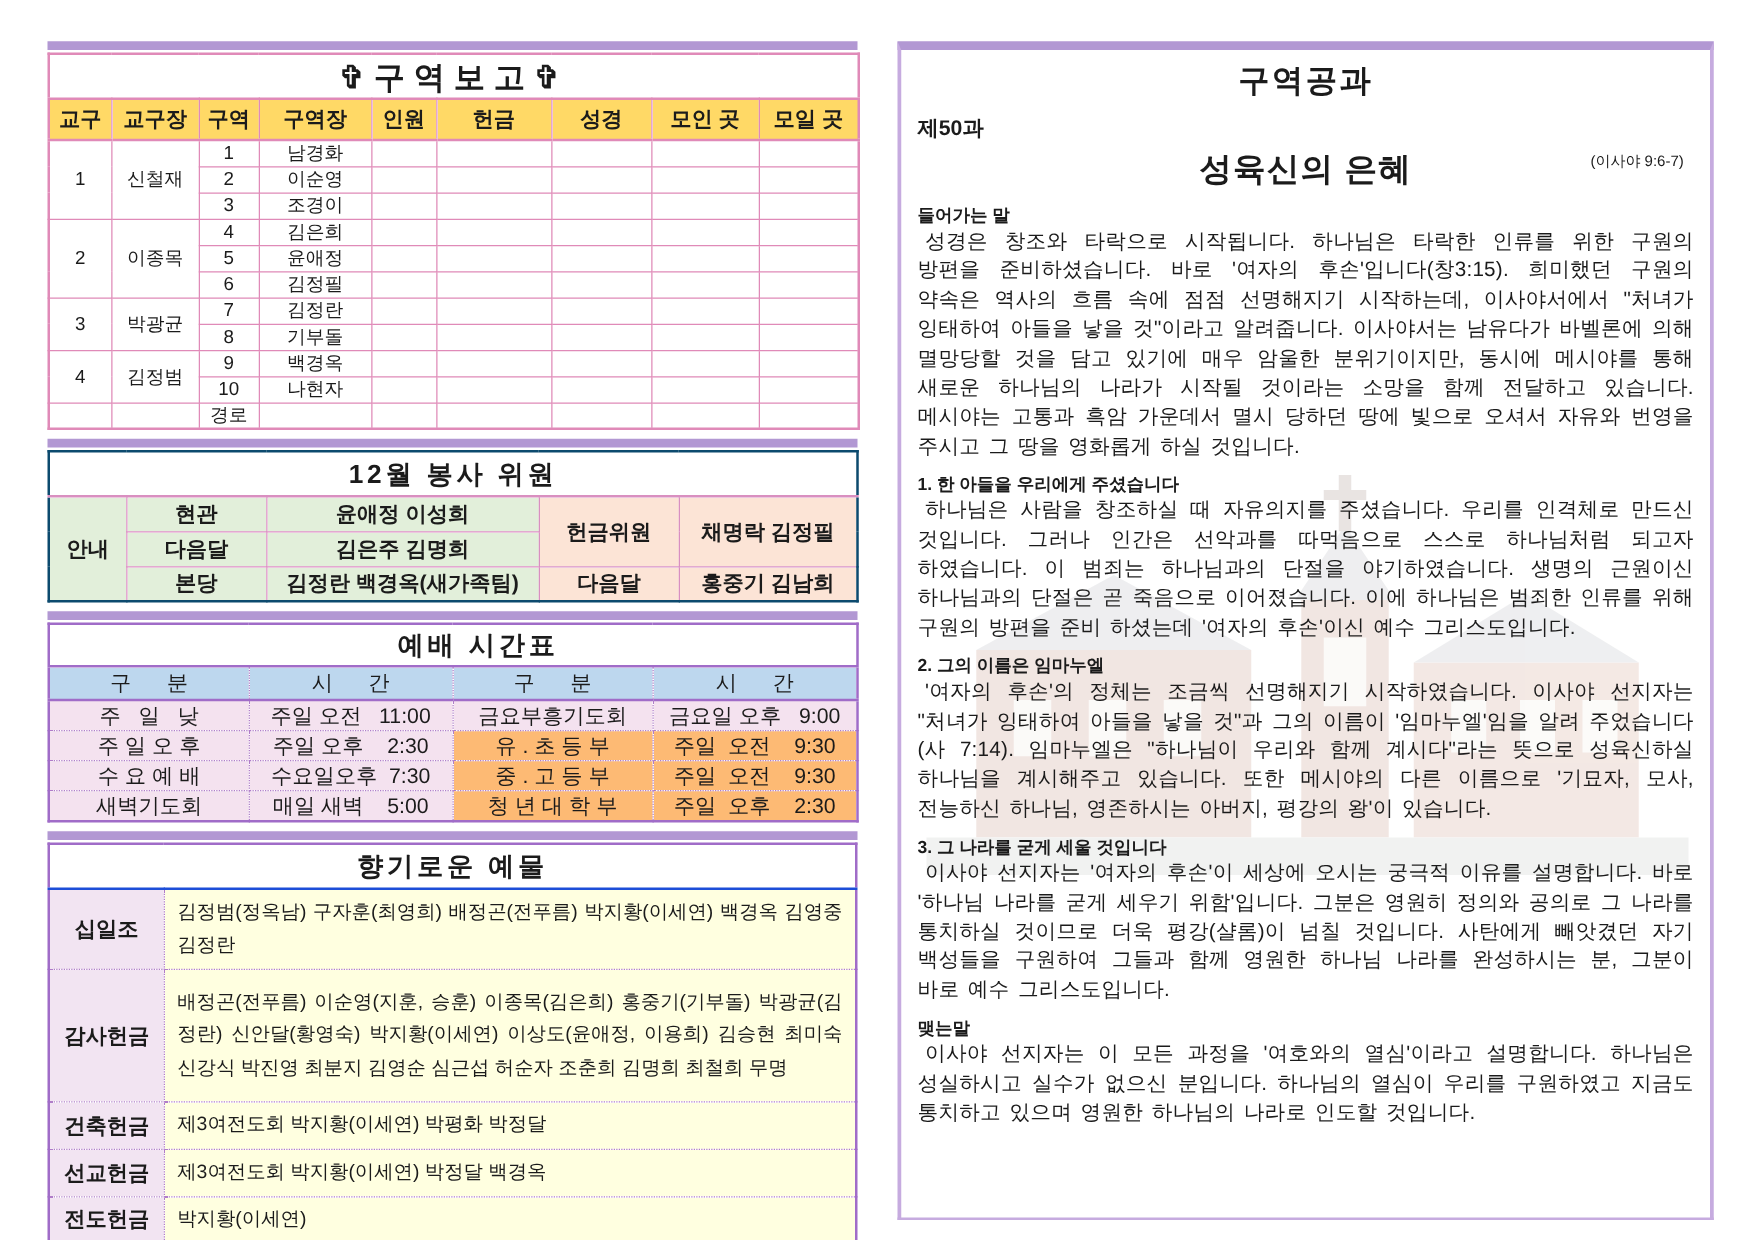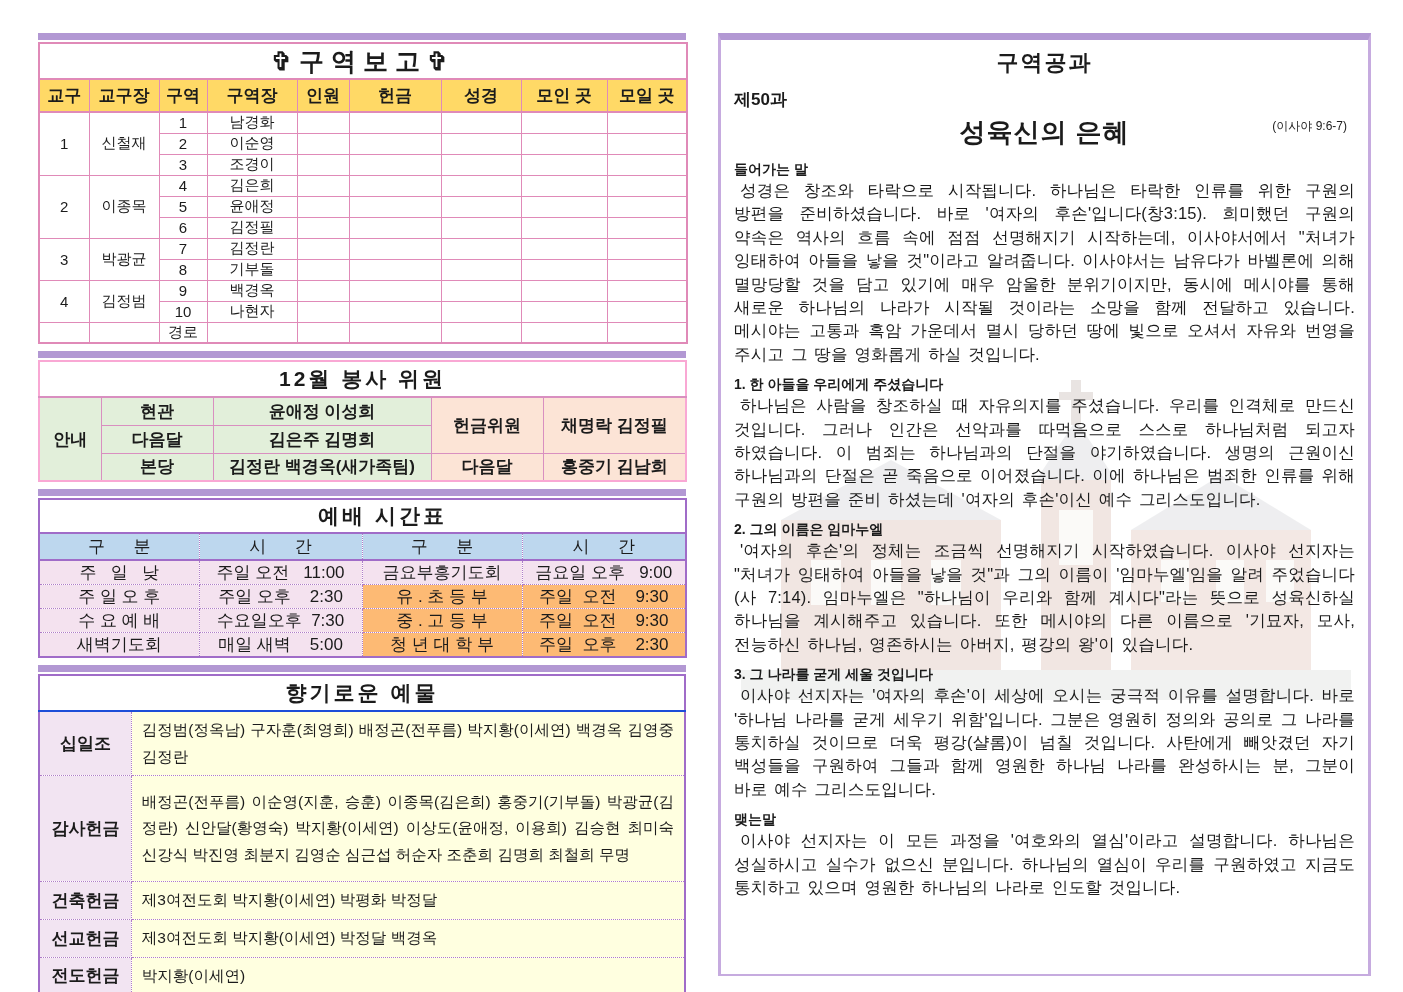--- a/index.html
+++ b/index.html
@@ -16,21 +16,21 @@
   td, th { overflow: hidden; }
 
   
   .t-report { border: 2px solid #e08ab8; }
   .t-report td, .t-report th { border: 1px solid #e08ab8; text-align: center; vertical-align: middle; }
   .t-report .title-row td { height: 36px; background: #ffffff; font-size: 25px; font-weight: bold; letter-spacing: 7px; border-bottom: 2px solid #e08ab8; }
   .t-report .head-row td { height: 33px; background: #ffd966; font-size: 17px; font-weight: bold; border-bottom: 2px solid #e08ab8; }
   .t-report .data-row td { height: 21px; font-size: 15px; background: #ffffff; }
 
   
-  .t-serv { border: 2px solid #f9a8d4; }
+  .t-serv { border: 2px solid #0c4a6e; }
   .t-serv td { border: 1px solid #d98fc0; text-align: center; vertical-align: middle; font-size: 17px; font-weight: 600; }
   .t-serv .title-row td { height: 36px; background: #fff; font-size: 21px; font-weight: bold; letter-spacing: 3px; border-bottom: 2px solid #d98fc0; }
   .t-serv .data-row td { height: 28px; }
   .cell-green { background: #e2efda; }
   .cell-peach { background: #fce4d6; }
 
   
   .t-sched { border: 2px solid #a06cc8; }
   .t-sched td { border: 1px dotted #b07cc8; text-align: center; vertical-align: middle; white-space: pre-wrap; }
   .t-sched .title-row td { height: 34px; background: #fff; font-size: 21px; font-weight: bold; letter-spacing: 3px; border-bottom: 2px solid #a06cc8; padding-left: 40px; }
@@ -51,21 +51,21 @@
   .row-mission .content-cell { height: 35px; }
   .row-evang .content-cell { height: 36px; }
 
   
   .lesson-panel { position: absolute; left: 718px; top: 33px; width: 653px; height: 943px;
     border-top: 7px solid #b298d3; border-left: 3px solid #c6abdf; border-right: 3px solid #c6abdf;
     border-bottom: 2px solid #c6abdf; padding: 6px 13px 0 13px; background: #fff; }
   .lesson-panel .wm { position: absolute; left: 20px; top: 300px; width: 610px; height: 360px;
     opacity: 0.14; z-index: 0; pointer-events: none; }
   .lesson-content { position: relative; z-index: 1; }
-  .lesson-title { text-align: center; font-size: 22px; font-weight: bold; letter-spacing: 2px; margin-top: 2px; }
+  .lesson-title { text-align: center; font-size: 25px; font-weight: bold; letter-spacing: 2px; margin-top: 2px; }
   .lesson-no { font-size: 17px; font-weight: bold; margin-top: 10px; }
   .lesson-sub-row { position: relative; text-align: center; margin-top: 4px; height: 36px; }
   .lesson-sub { font-size: 26px; font-weight: bold; letter-spacing: 1px; }
   .lesson-scripture { position: absolute; right: 8px; top: 3px; font-size: 12px; }
   .sec-head { font-size: 14px; font-weight: bold; margin-top: 9px; line-height: 1.35; }
   .sec-body { font-size: 16.5px; line-height: 1.42; text-align: justify; text-indent: 6px;
     letter-spacing: 0.2px; word-break: keep-all; word-spacing: 2px; }
 </style>
 </head>
 <body>

